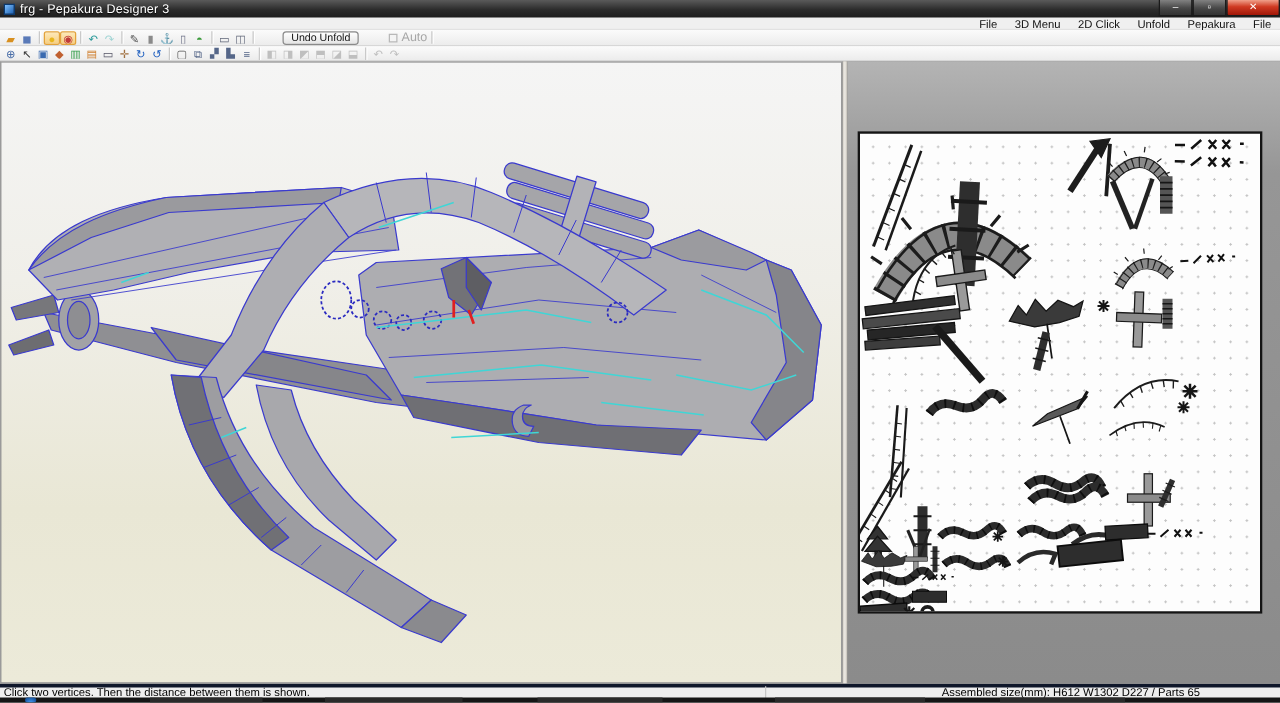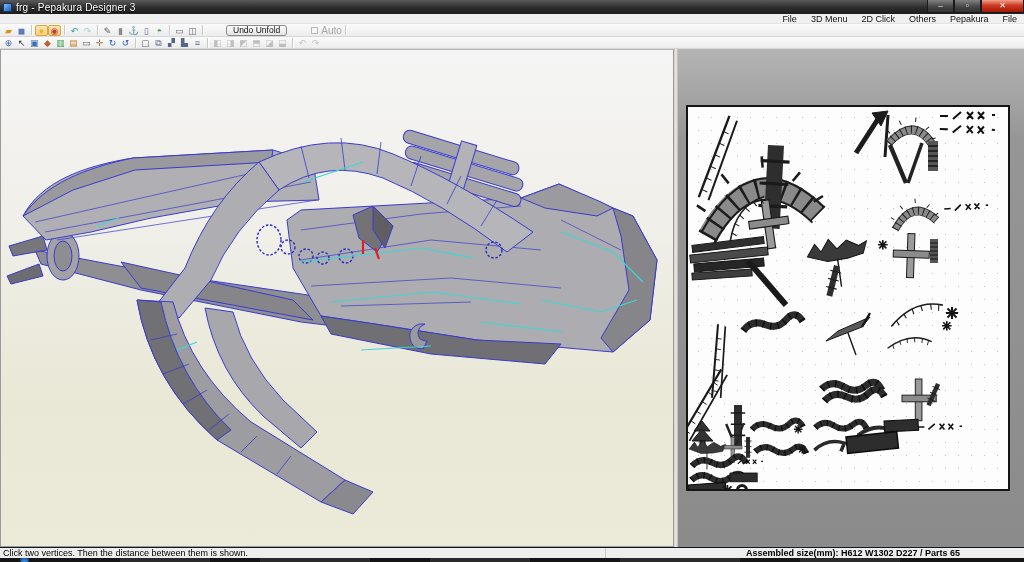--- a/index.html
+++ b/index.html
@@ -49,24 +49,24 @@
   .splitter { width:4px; background:linear-gradient(90deg,#cfcbc3,#efece6,#b9b5ad); }
   .view2d { width:346px; height:498px; position:relative;
             background:linear-gradient(#b4b4b4,#969696 18%,#8b8b8b); overflow:hidden; }
   .page { position:absolute; left:8px; top:56px; width:324px; height:386px;
           background:#fdfdfd; border:2px solid #141414;
           background-image:radial-gradient(#c3c3c3 0.8px, transparent 0.9px);
           background-size:13px 13px; background-position:4px 4px; }
   .page svg { position:absolute; left:0; top:0; }
 
   
-  .statusbar { height:11px; background:#eeeeee; border-top:1px solid #0f172a;
+  .statusbar { height:11px; background:#eeeeee; border-top:3px solid #0f172a;
                display:flex; align-items:center; font-size:9px; color:#000; }
   .status-left { padding-left:3px; flex:1; }
-  .status-right { border-left:1px solid #c6c6c6; padding:0 64px 0 140px; white-space:nowrap;font-weight:bold; }
+  .status-right { border-left:1px solid #c6c6c6; padding:0 64px 0 140px; white-space:nowrap; }
   .taskbar { height:4px; background:#151515; position:relative; }
   .taskbar .orb { position:absolute; left:20px; top:0; width:9px; height:4px;
                   background:radial-gradient(circle at 50% 120%, #4aa3ff, #0a3d80); border-radius:3px; }
   .taskbar .tseg { position:absolute; top:0; height:4px; background:#2a2a2a; }
 </style>
 </head>
 <body>
 
 <div class="window">
 
@@ -77,21 +77,21 @@
         <span class="winbtn">–</span>
         <span class="winbtn">▫</span>
         <span class="winbtn close">✕</span>
       </div>
   </div>
 
   <div class="menubar" id="menubar">
       <span class="menu-item">File</span>
       <span class="menu-item">3D Menu</span>
       <span class="menu-item">2D Click</span>
-      <span class="menu-item">Others</span>
+      <span class="menu-item">Unfold</span>
       <span class="menu-item">Pepakura</span>
       <span class="menu-item">File</span>
     </div>
 
   <div class="toolbar row1">
     <span id="tb1" style="display:flex;align-items:center;">
         <span class="tbi" style="color: rgb(216, 144, 32);">▰</span>
         <span class="tbi" style="color: rgb(90, 122, 184);">◼</span>
         <span class="tbsep"></span>
         <span class="tbi toggled" style="color: rgb(232, 182, 30);">●</span>

